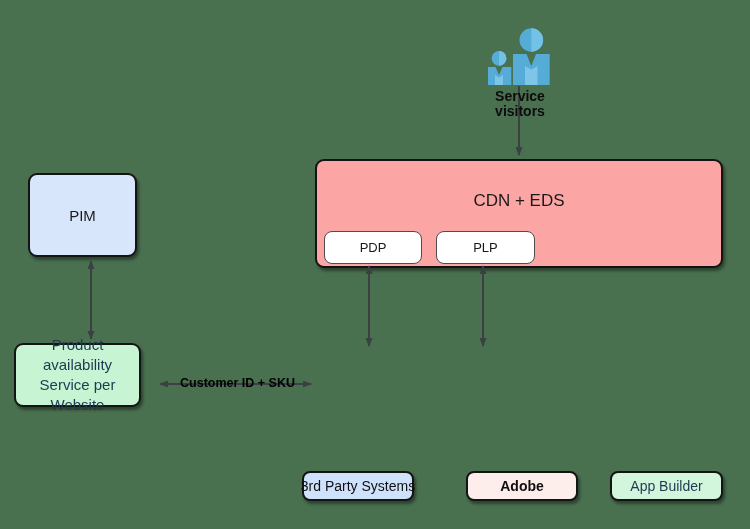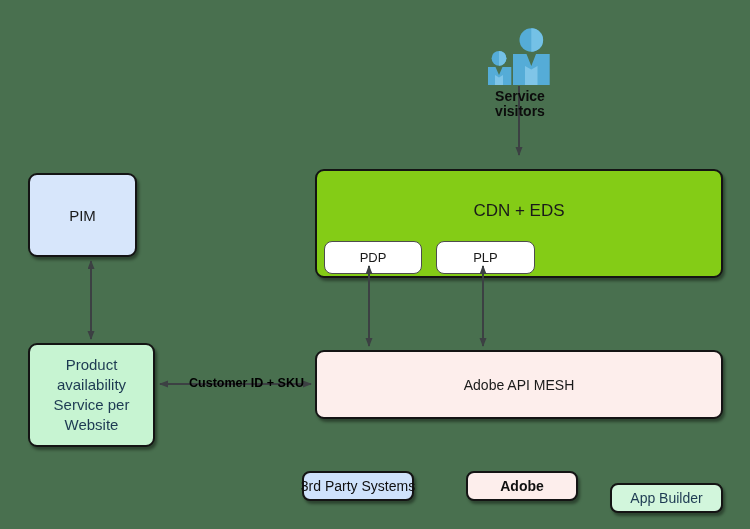--- a/index.html
+++ b/index.html
@@ -9,47 +9,47 @@
     background:#49704f;
   }
   .node{
     position:absolute;box-sizing:border-box;border:2px solid #141414;
     border-radius:9px;display:flex;align-items:center;justify-content:center;
     text-align:center;color:#1a1a1a;
     box-shadow:2px 3px 3px rgba(0,0,0,0.40);
   }
   .node-pim{left:28px;top:173px;width:109px;height:84px;background:#d7e6fb;font-size:15px;}
   .node-product{
-    left:28px;top:343px;width:127px;height:104px;background:#c7f4d2;
+    left:14px;top:343px;width:127px;height:64px;background:#c7f4d2;
     font-size:15px;line-height:20px;color:#1d3a52;flex-direction:column;
   }
   .node-cdn{
-    left:315px;top:169px;width:408px;height:109px;background:#84cc16;
+    left:315px;top:159px;width:408px;height:109px;background:#fca5a5;
     align-items:flex-start;justify-content:center;
   }
   .cdn-title{margin-top:30px;font-size:17px;}
   .subnode{
     position:absolute;box-sizing:border-box;border:1.5px solid #4d4d4d;
     border-radius:8px;background:#ffffff;display:flex;align-items:center;
     justify-content:center;font-size:13px;color:#1a1a1a;box-shadow:none;
   }
   .subnode-pdp{left:7px;top:70px;width:98px;height:33px;}
   .subnode-plp{left:119px;top:70px;width:99px;height:33px;}
   .node-mesh{left:315px;top:350px;width:408px;height:69px;background:#fdeeec;font-size:14px;}
   .legend-box{
     position:absolute;box-sizing:border-box;border:2px solid #141414;border-radius:8px;
     display:flex;align-items:center;justify-content:center;font-size:14px;color:#101010;
     white-space:nowrap;box-shadow:2px 3px 3px rgba(0,0,0,0.40);top:471px;height:30px;
   }
   .legend-3rd{left:302px;width:112px;background:#cfe2fb;}
   .legend-adobe{left:466px;width:112px;background:#fdeeec;font-weight:bold;}
-  .legend-appbuilder{left:610px;width:113px;background:#d2f6dc;color:#1d3a52;margin-top:12px;}
+  .legend-appbuilder{left:610px;width:113px;background:#d2f6dc;color:#1d3a52;}
   .edges-svg{position:absolute;left:0;top:0;width:750px;height:529px;z-index:5;pointer-events:none;}
   .edge-label{
-    position:absolute;left:174px;top:376px;width:145px;text-align:center;
+    position:absolute;left:165px;top:376px;width:145px;text-align:center;
     font-size:12.5px;font-weight:bold;color:#000;z-index:6;line-height:14px;
   }
   .visitors-label{
     position:absolute;left:470px;top:89px;width:100px;text-align:center;
     font-size:14px;font-weight:bold;color:#0c0c0c;line-height:15px;z-index:6;
   }
   .visitors-icon{position:absolute;left:483px;top:24px;width:72px;height:62px;z-index:4;}
 </style>
 </head>
 <body>
@@ -88,23 +88,20 @@
   <div class="node node-cdn">
     <div class="cdn-title">CDN + EDS</div>
     <div class="subnode subnode-plp">
       <span>PLP</span>
     </div>
     <div class="subnode subnode-pdp">
       <span>PDP</span>
     </div>
   </div>
 
-  <div class="node node-mesh">
-    <span>Adobe API MESH</span>
-  </div>
 
   <div class="legend-box legend-3rd">
     <span>3rd Party Systems</span>
   </div>
   <div class="legend-box legend-adobe">
     <span>Adobe</span>
   </div>
   <div class="legend-box legend-appbuilder">
     <span>App Builder</span>
   </div>

